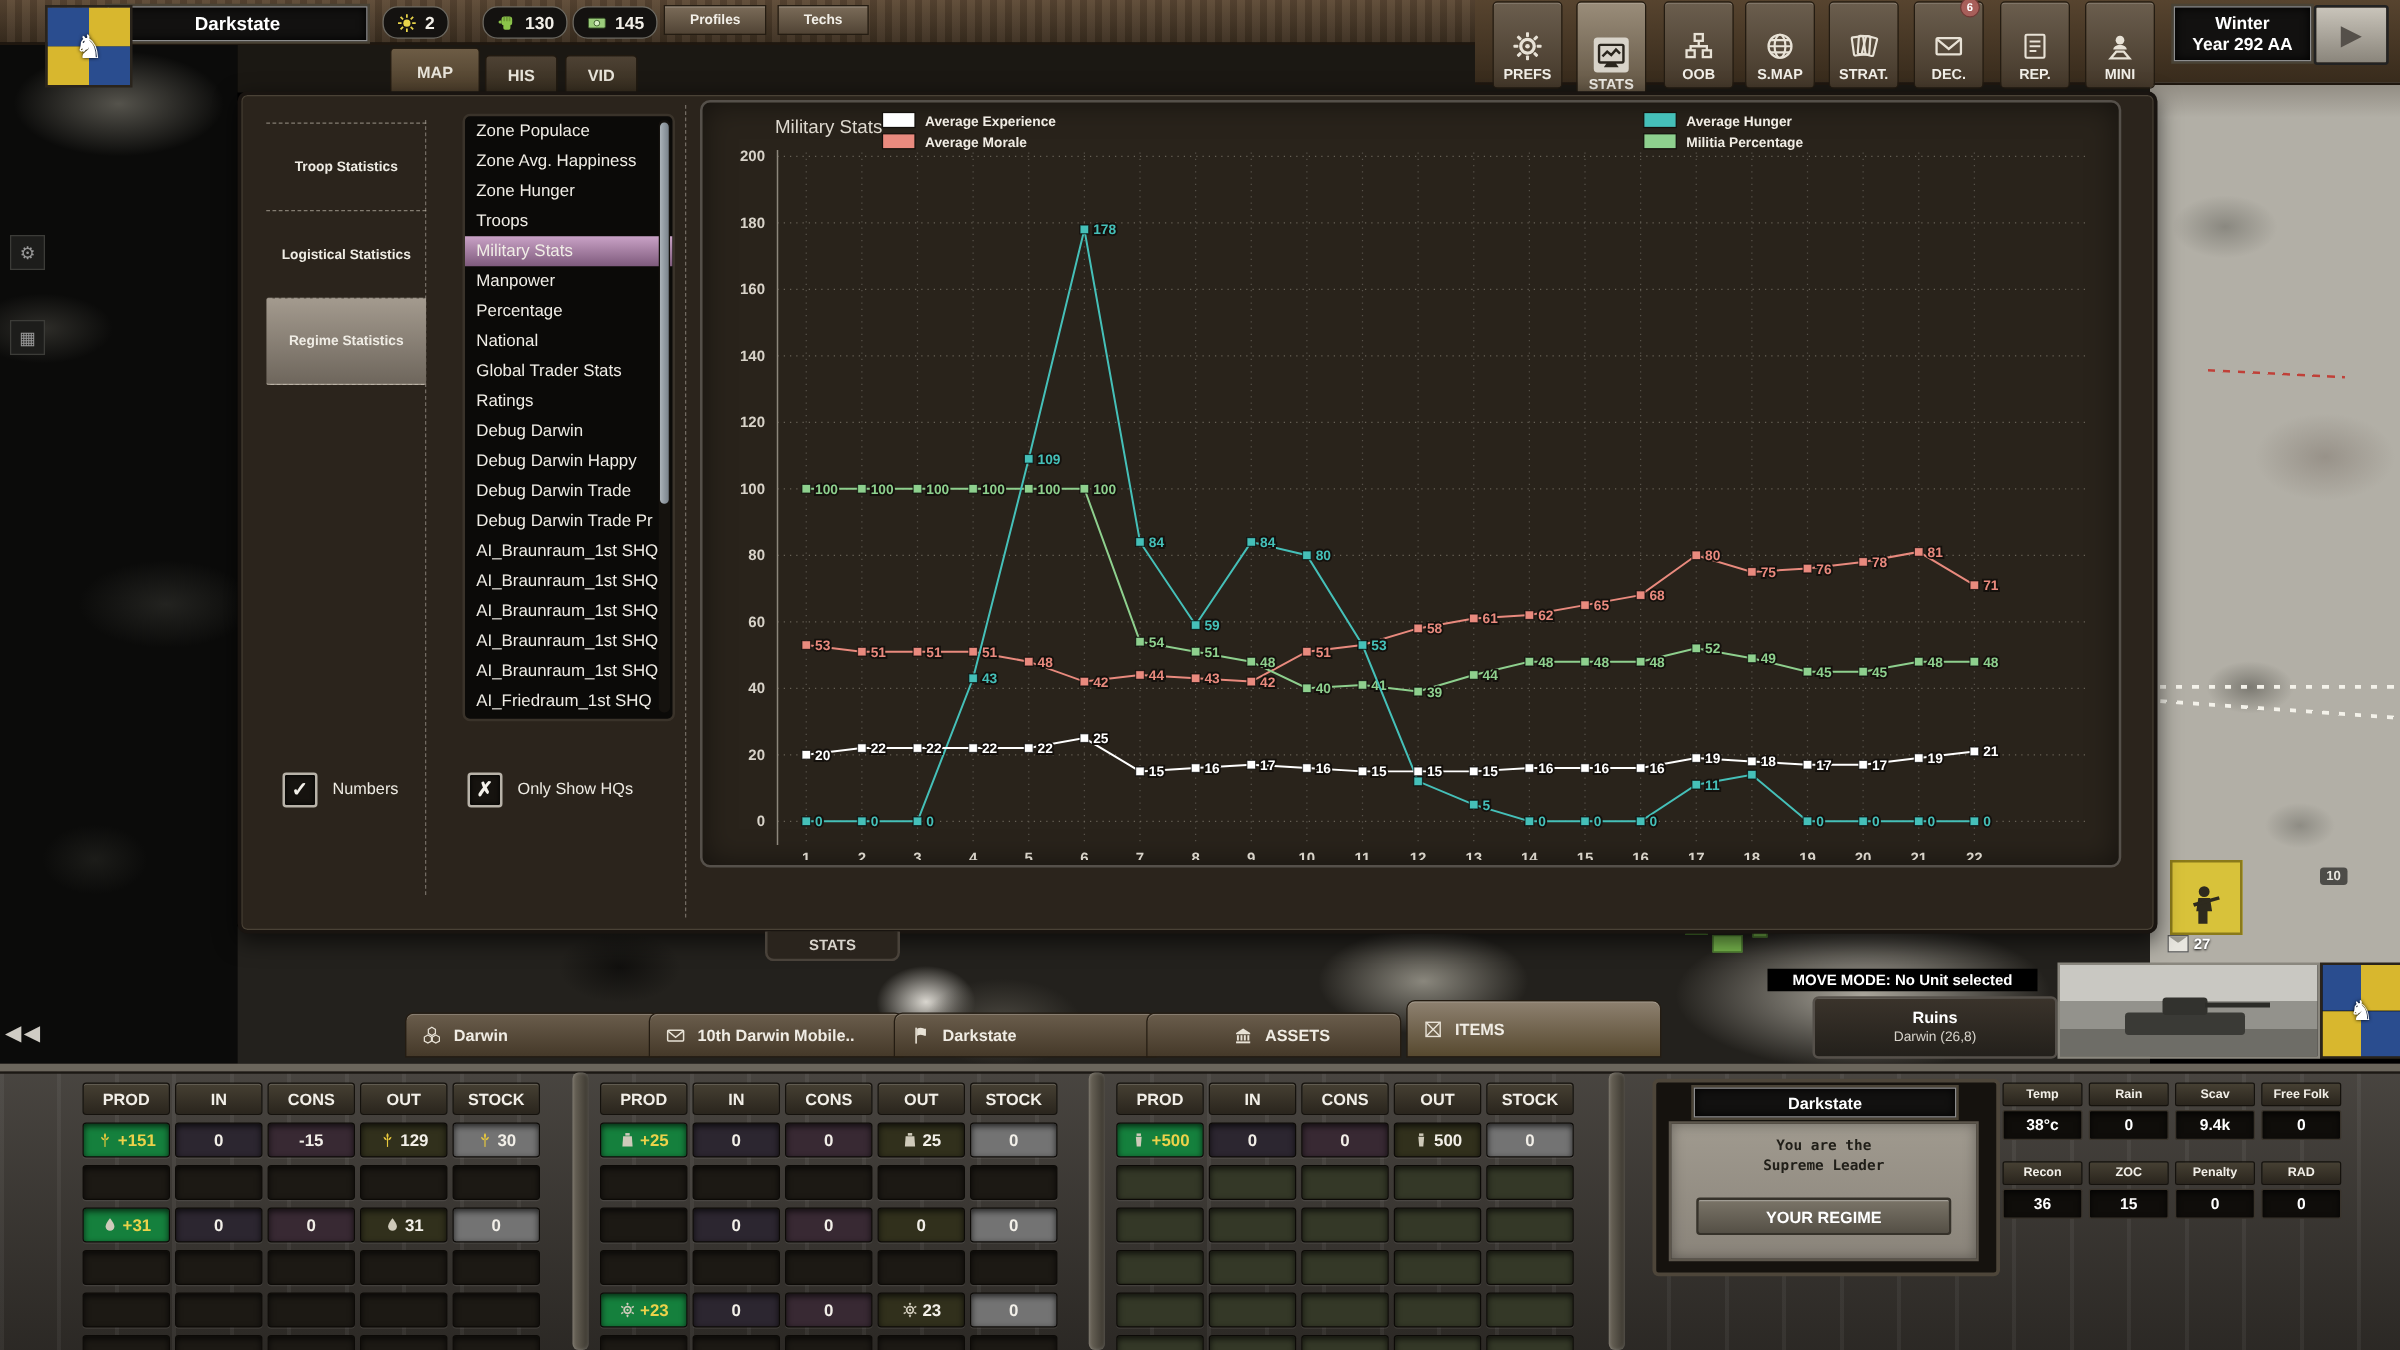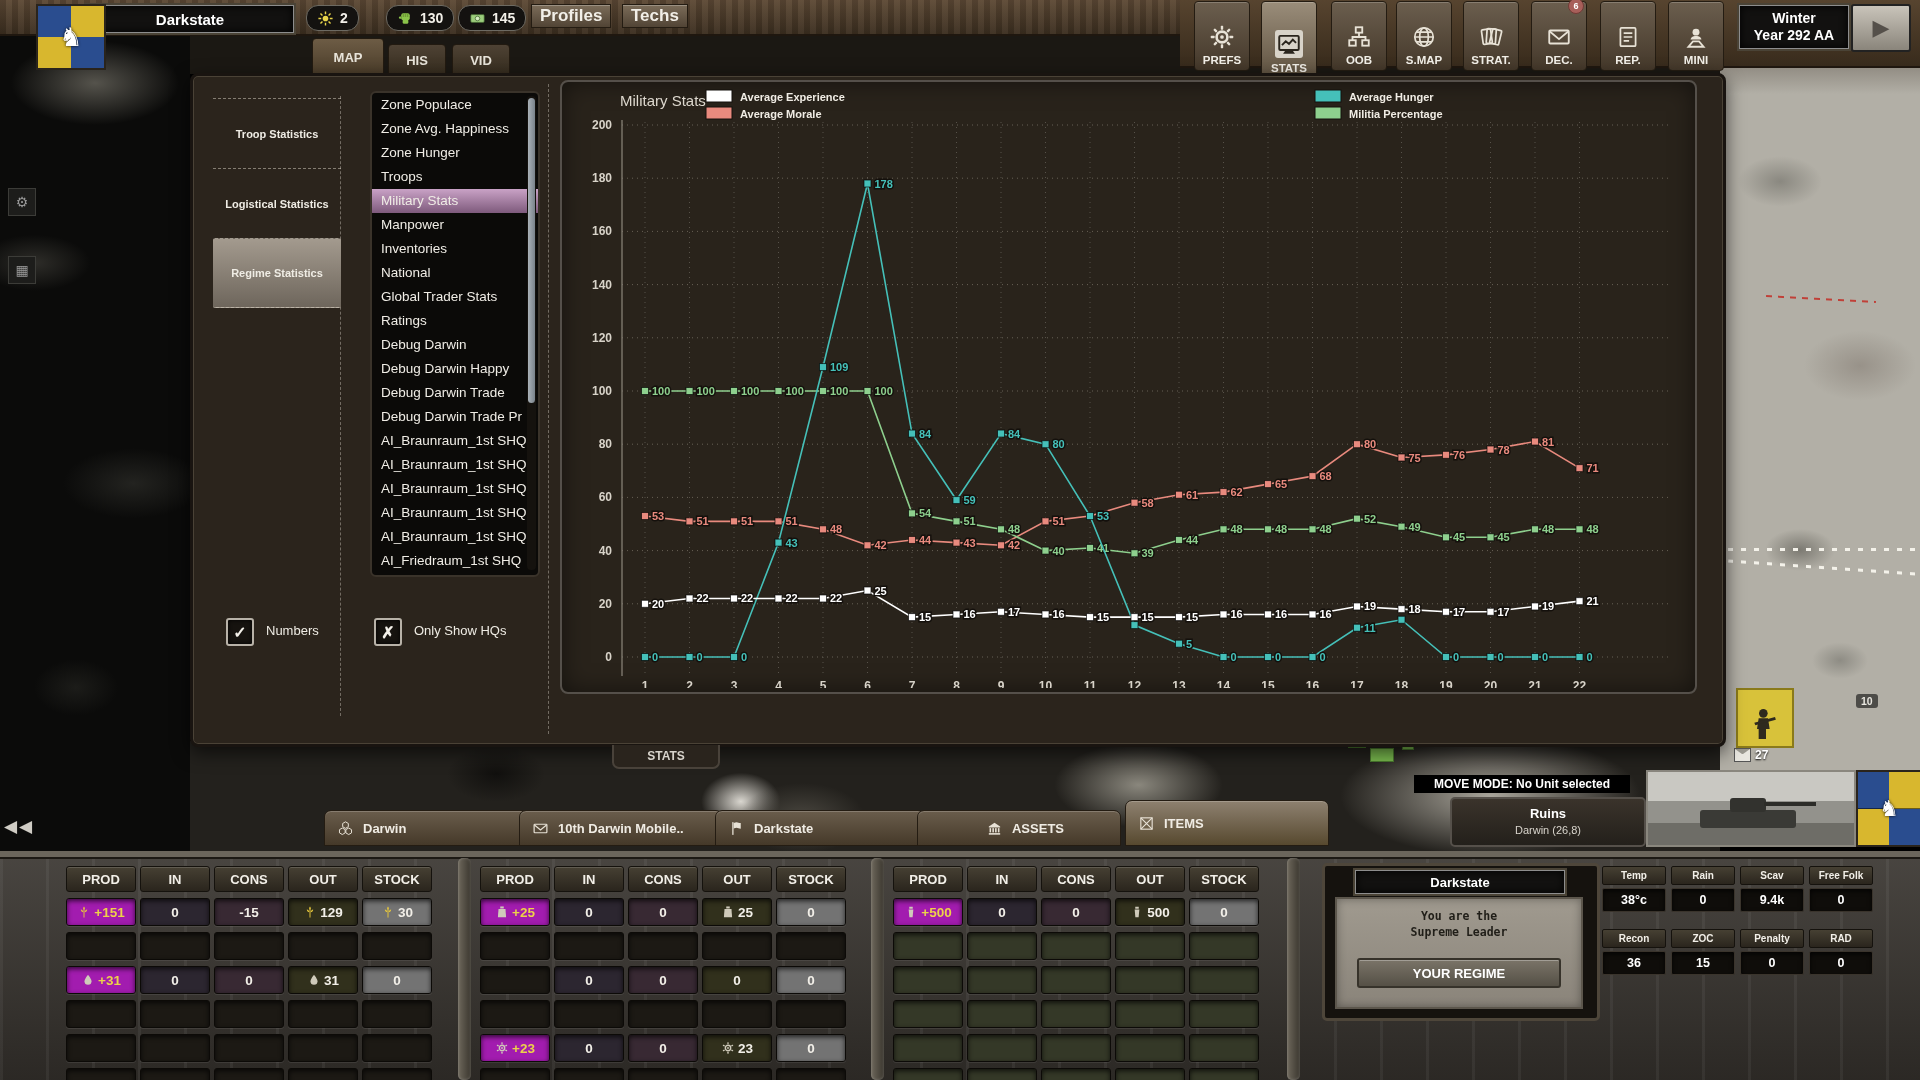--- a/index.html
+++ b/index.html
@@ -47,22 +47,22 @@
     display:flex;align-items:center;justify-content:center;}
   .flag::after{content:"\265E";color:#fff;font-size:26px;text-shadow:0 0 3px #000;}
   .plate{background:#121110;border:1px solid #8d8d8d;box-shadow:0 0 0 2px #4a4336,inset 0 0 8px #000;
     color:#fff;font-weight:bold;display:flex;align-items:center;justify-content:center;}
   .title-plate{left:86px;top:5px;width:206px;height:26px;font-size:15px;z-index:6;}
   .pill{height:24px;background:#141210;border:1px solid #6d6a62;border-radius:12px;z-index:6;
     display:flex;align-items:center;padding:0 10px;gap:6px;font-weight:bold;font-size:14px;color:#f2efe8;}
   .pill .ic{width:17px;height:17px;display:inline-flex;}
   .tb-btn{height:22px;z-index:6;background:linear-gradient(#7b6c59,#51443517);
     background:linear-gradient(#7b6c59,#514435);border:1px solid #241c12;border-radius:0;
-    color:#f2efe8;font-weight:bold;font-size:17px;display:flex;align-items:center;justify-content:center;
-    box-shadow:inset 0 1px 0 rgba(255,255,255,.25);padding:0 8px;}
+    color:#f2efe8;font-weight:bold;font-size:11px;display:flex;align-items:center;justify-content:center;
+    box-shadow:inset 0 1px 0 rgba(255,255,255,.25);padding:0 20px;}
   .nav-btn{width:54px;height:64px;z-index:6;background:linear-gradient(#6b5e4e,#44382a);
     border:1px solid #241c12;border-radius:4px;box-shadow:inset 0 1px 0 rgba(255,255,255,.2);
     display:flex;flex-direction:column;align-items:center;justify-content:flex-end;padding-bottom:4px;gap:2px;}
   .nav-btn .nicon{width:26px;height:26px;margin-bottom:2px;}
   .nav-btn .nlabel{font-size:11.5px;font-weight:bold;color:#f2efe8;}
   .nav-btn.active{height:72px;background:linear-gradient(#9a8d7a,#5f5240);}
   .nav-btn.active .nicon{background:#d8d3c9;border-radius:3px;padding:1px;}
   .badge{position:absolute;top:-4px;right:2px;width:14px;height:14px;border-radius:50%;
     background:#a85f5a;border:1px solid #703a36;color:#fff;font-size:9px;font-weight:bold;
     display:flex;align-items:center;justify-content:center;}
@@ -155,21 +155,21 @@
   .pcol .hdr{height:24px;border-radius:3px;border:1px solid #15120d;color:#f2efe8;font-weight:bold;
     font-size:13px;display:flex;align-items:center;justify-content:center;
     background:linear-gradient(#464033,#2a251d);box-shadow:inset 0 1px 0 rgba(255,255,255,.15);}
   .pcell{height:26px;margin-top:6px;border-radius:3px;border:1px solid #0c0a07;
     box-shadow:inset 0 2px 5px rgba(0,0,0,.7),0 1px 0 rgba(255,255,255,.08);
     display:flex;align-items:center;justify-content:center;gap:3px;
     color:#f2efe8;font-weight:bold;font-size:13.5px;}
   .pcell .ic{width:14px;height:14px;display:inline-flex;}
   .c-PROD{background:#2e2a1c;} .c-IN{background:#2c2630;} .c-CONS{background:#382933;}
   .c-OUT{background:#31301c;} .c-STOCK{background:#737373;}
-  .pcell.gain{background:#a21caf;color:#ecd24a;}
+  .pcell.gain{background:#15803d;color:#ecd24a;}
   .pcell.empty{background:#1c1914;}
   .g3 .pcell.empty{background:#343827;}
 
   
   .regime-panel{left:1322px;top:863px;width:272px;height:152px;z-index:12;background:#15120e;
     border:3px solid #4e463a;border-radius:5px;}
   .regime-title{position:absolute;left:30px;top:4px;width:208px;height:22px;font-size:13px;}
   .regime-inner{position:absolute;left:10px;top:31px;width:248px;height:112px;
     background:linear-gradient(#a09a8f,#8a847a);border:2px solid #5c564c;box-shadow:inset 0 0 10px rgba(0,0,0,.35);
     display:flex;flex-direction:column;align-items:center;padding-top:10px;box-sizing:border-box;}
@@ -376,21 +376,21 @@
         <div class="cat-item">Logistical Statistics</div>
         <div class="cat-item active">Regime Statistics</div>
       </div>
     <div class="abs stat-list" id="statlist">
         <div class="stat-item">Zone Populace</div>
         <div class="stat-item">Zone Avg. Happiness</div>
         <div class="stat-item">Zone Hunger</div>
         <div class="stat-item">Troops</div>
         <div class="stat-item sel">Military Stats</div>
         <div class="stat-item">Manpower</div>
-        <div class="stat-item">Inventories</div>
+        <div class="stat-item">Percentage</div>
         <div class="stat-item">National</div>
         <div class="stat-item">Global Trader Stats</div>
         <div class="stat-item">Ratings</div>
         <div class="stat-item">Debug Darwin</div>
         <div class="stat-item">Debug Darwin Happy</div>
         <div class="stat-item">Debug Darwin Trade</div>
         <div class="stat-item">Debug Darwin Trade Pr</div>
         <div class="stat-item">AI_Braunraum_1st SHQ</div>
         <div class="stat-item">AI_Braunraum_1st SHQ</div>
         <div class="stat-item">AI_Braunraum_1st SHQ</div>

